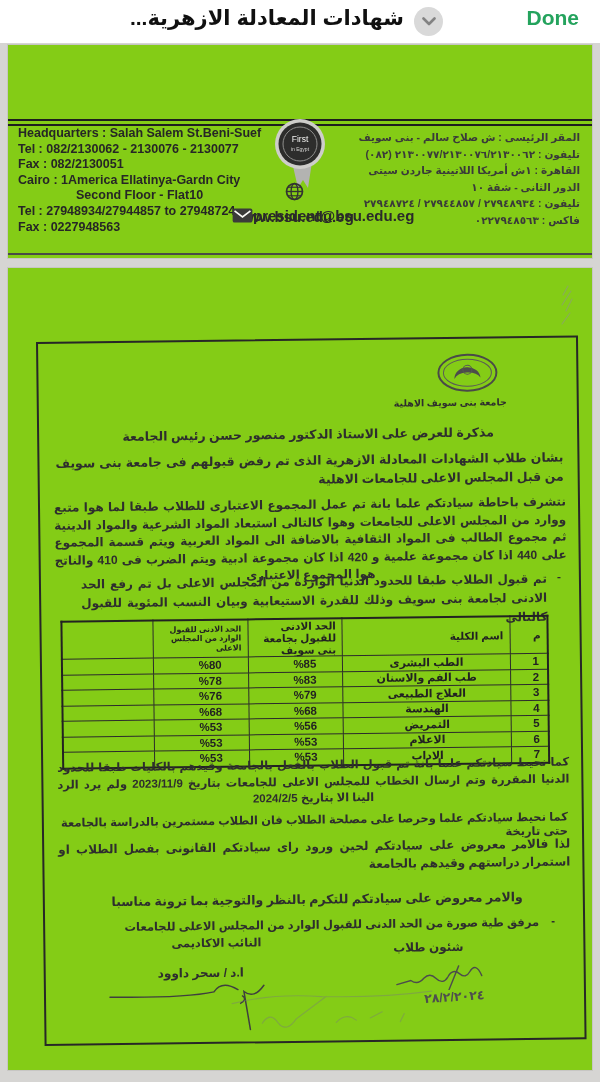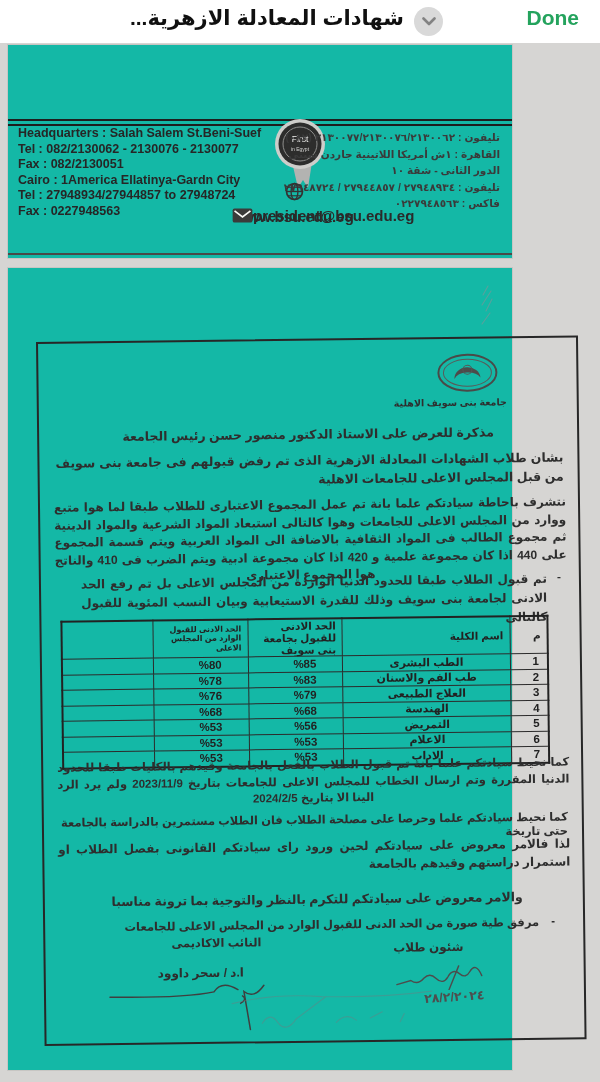--- a/index.html
+++ b/index.html
@@ -10,21 +10,21 @@
     -webkit-font-smoothing:antialiased;
   }
   
   .appbar{position:absolute;top:0;left:0;width:600px;height:43px;background:#ffffff;z-index:5;}
   .appbar-title{position:absolute;right:196px;top:6px;font-size:21px;font-weight:700;color:#101010;direction:rtl;white-space:nowrap;}
   .chev-btn{position:absolute;left:414px;top:7px;width:29px;height:29px;border-radius:50%;
     background:#d9d9d9;border:none;display:flex;align-items:center;justify-content:center;padding:0;cursor:pointer;}
   .done-btn{position:absolute;right:21px;top:6px;border:none;background:transparent;padding:0;
     font-size:21px;font-weight:700;font-family:inherit;cursor:pointer;}
   
-  .page{position:absolute;left:8px;width:504px;background:#14b8a6;box-shadow:0 0 0 1px #c7c6c3;}
+  .page{position:absolute;left:8px;width:584px;background:#84cc16;box-shadow:0 0 0 1px #c7c6c3;}
   .page1{top:45px;height:213px;}
   .page2{top:268px;height:802px;}
   
   .dblrule{position:absolute;left:0;top:74px;width:100%;height:3px;border-top:2px solid #1e1e1e;border-bottom:2px solid #1e1e1e;}
   .en-block{position:absolute;left:10px;top:81px;font-size:12.5px;font-weight:700;color:#262626;line-height:15.6px;white-space:nowrap;}
   .en-indent{padding-left:58px;}
   .seal{position:absolute;left:264px;top:73px;width:56px;height:72px;}
   .weburl{position:absolute;left:228px;top:137px;display:flex;align-items:center;gap:7px;font-size:15px;font-weight:700;color:#2a2a2a;flex-direction:column;}
   .mailurl{position:absolute;left:224px;top:162px;display:flex;align-items:center;gap:0;font-size:15px;font-weight:700;color:#2a2a2a;}
   .ar-block{position:absolute;right:12px;top:84px;width:210px;direction:rtl;text-align:right;
@@ -84,20 +84,21 @@
 <div>
 
   <div class="page page1">
     <div class="dblrule"></div>
 
     <div class="en-block">
       <div>Headquarters : Salah Salem St.Beni-Suef</div>
       <div>Tel : 082/2130062 - 2130076 - 2130077</div>
       <div>Fax : 082/2130051</div>
       <div>Cairo : 1America  Ellatinya-Gardn City</div>
+      <div class="en-indent">Second Floor - Flat10</div>
       <div>Tel : 27948934/27944857 to 27948724</div>
       <div>Fax : 0227948563</div>
     </div>
 
     <div class="seal">
       <svg width="56" height="72" viewBox="0 0 56 72">
         <polygon points="20,44 26,70 31,62 36,70 40,44" fill="#b3b3b1"></polygon>
         <circle cx="28" cy="26" r="25" fill="#cecdca"></circle>
         <circle cx="28" cy="26" r="21.5" fill="#2d2d2c"></circle>
         <circle cx="28" cy="26" r="17" fill="none" stroke="#8e8e8c" stroke-width="1"></circle>
@@ -119,20 +120,21 @@
 
     <div class="mailurl">
       <svg width="21" height="15" viewBox="0 0 22 16">
         <rect x="0.5" y="0.5" width="21" height="15" rx="2" fill="#3b3b3a"></rect>
         <polyline points="2.5,3 11,9.5 19.5,3" fill="none" stroke="#fbfaf7" stroke-width="1.8"></polyline>
       </svg>
       <span>president@bsu.edu.eg</span>
     </div>
 
     <div class="ar-block">
+      <div>المقر الرئيسى : ش صلاح سالم - بنى سويف</div>
       <div>تليفون : ٢١٣٠٠٧٧/٢١٣٠٠٧٦/٢١٣٠٠٦٢ (٠٨٢)</div>
       <div>القاهرة : ١ش أمريكا اللاتينية جاردن سيتى</div>
       <div>الدور الثانى - شقة ١٠</div>
       <div>تليفون : ٢٧٩٤٨٩٣٤ / ٢٧٩٤٤٨٥٧ / ٢٧٩٤٨٧٢٤</div>
       <div>فاكس : ٠٢٢٧٩٤٨٥٦٣</div>
     </div>
 
     <div class="scan-edge"></div>
   </div>
 

